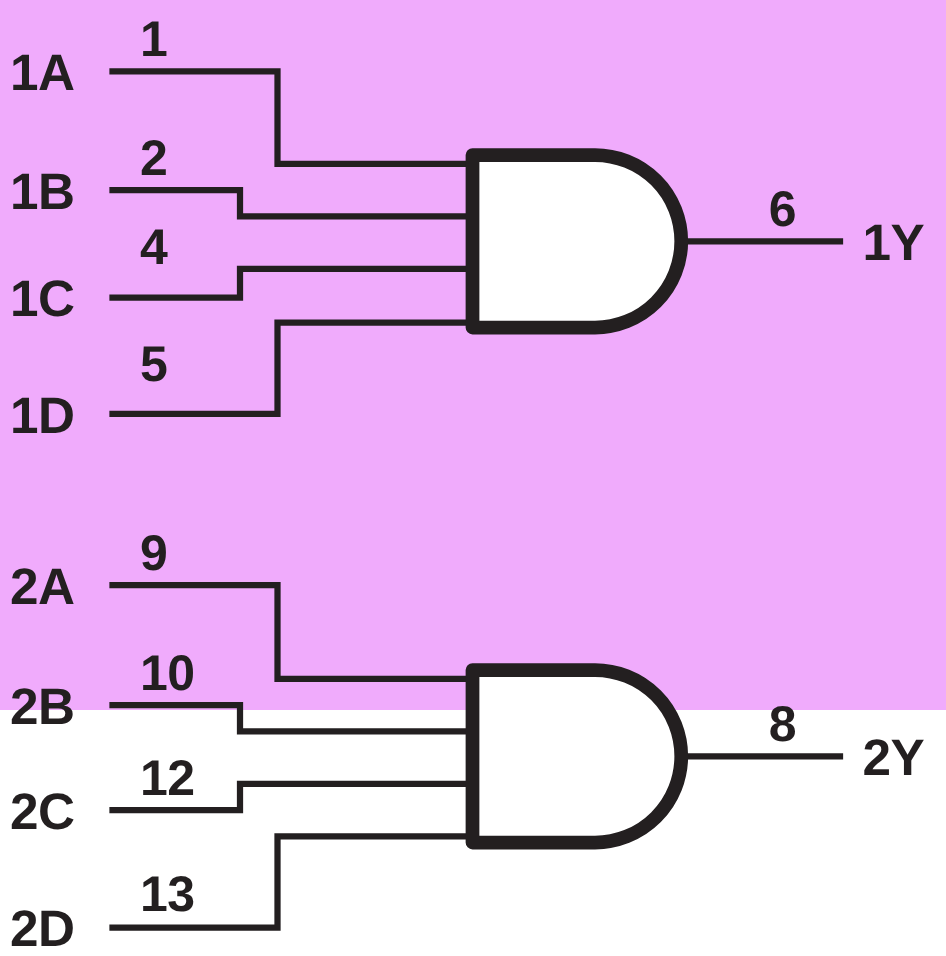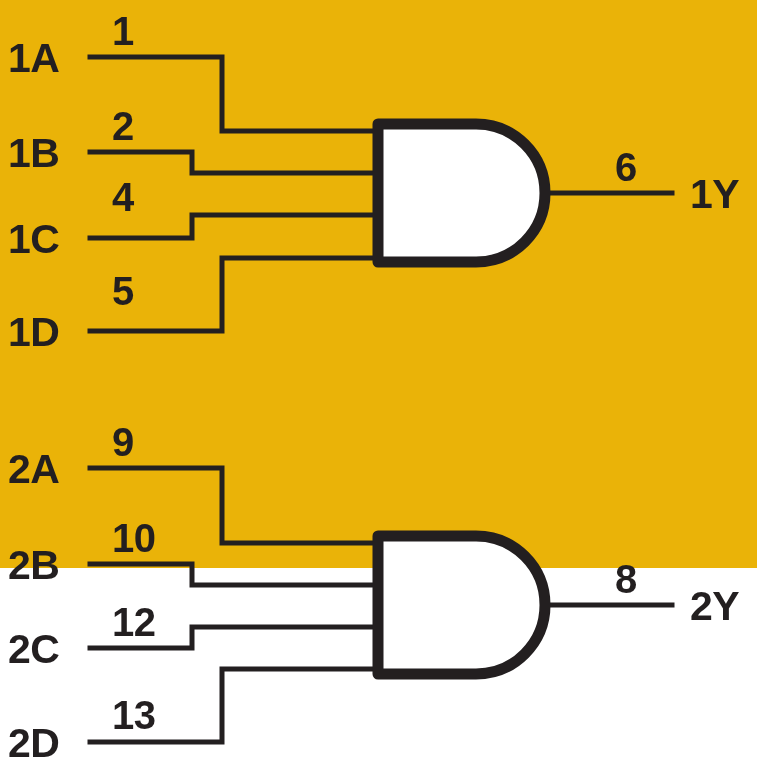--- a/index.html
+++ b/index.html
@@ -11,21 +11,21 @@
   body {
     width: 757px;
     height: 765px;
     overflow: hidden;
     font-family: "Liberation Sans", sans-serif;
   }
   #schematic-root {
     position: relative;
     width: 757px;
     height: 568px;
-    background: #eab308;
+    background: #f0abfc;
   }
   svg.schematic-canvas {
     display: block;
     width: 757px;
     height: 765px;
   }
   .wire {
     fill: none;
     stroke: #231f20;
     stroke-width: 5;

